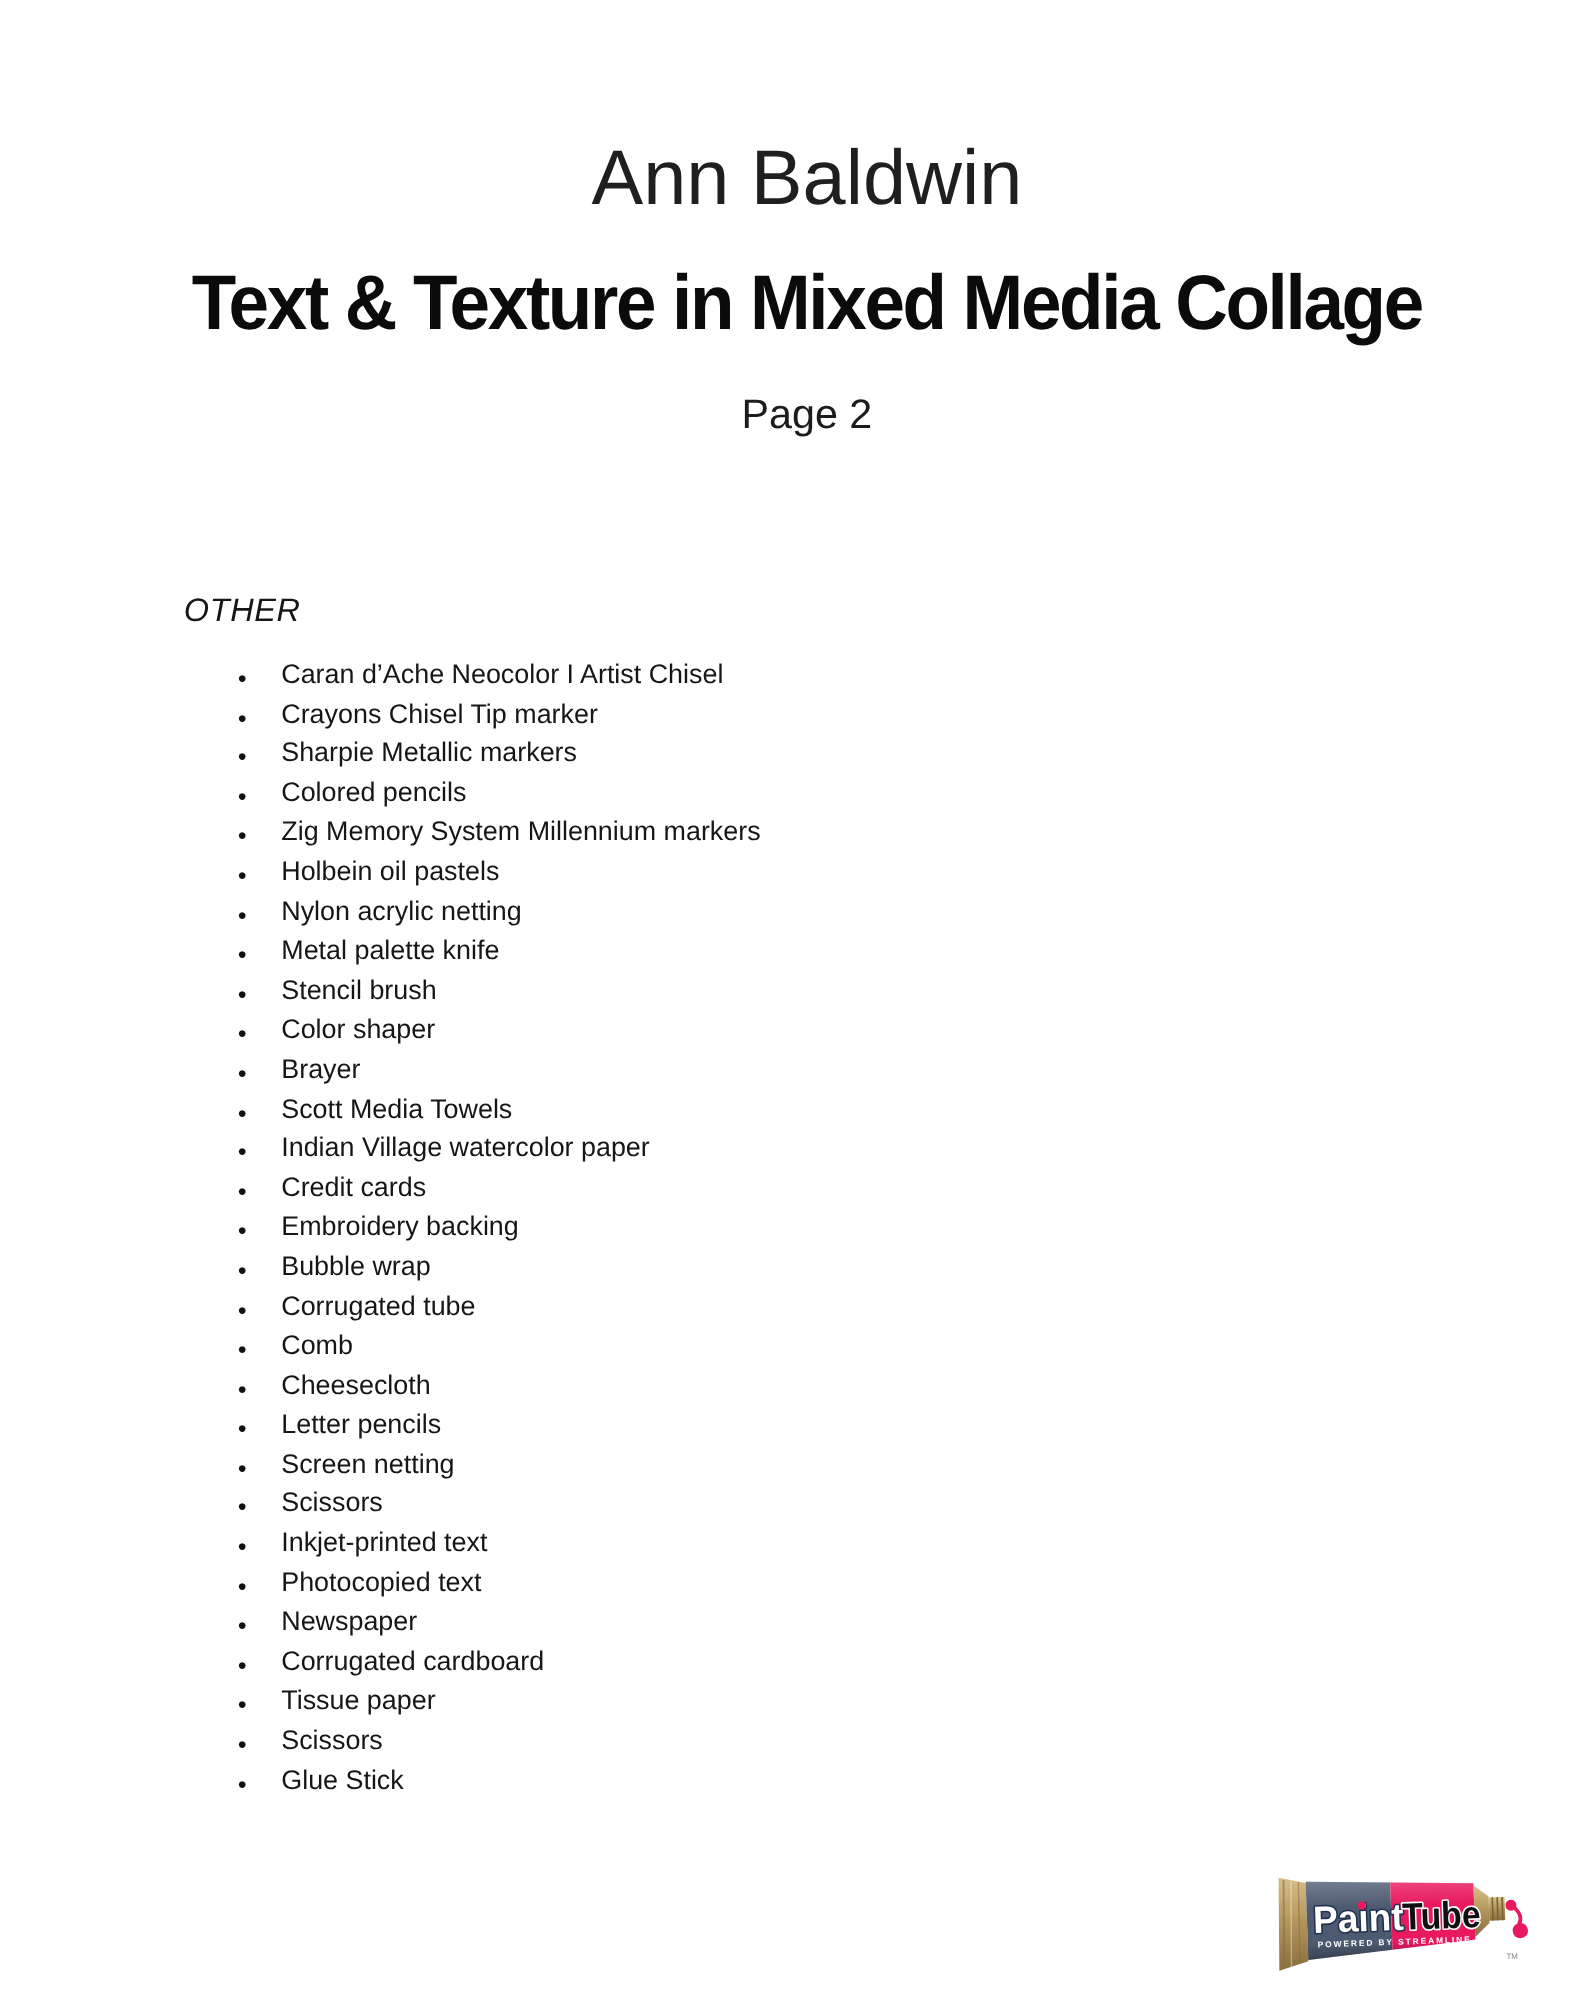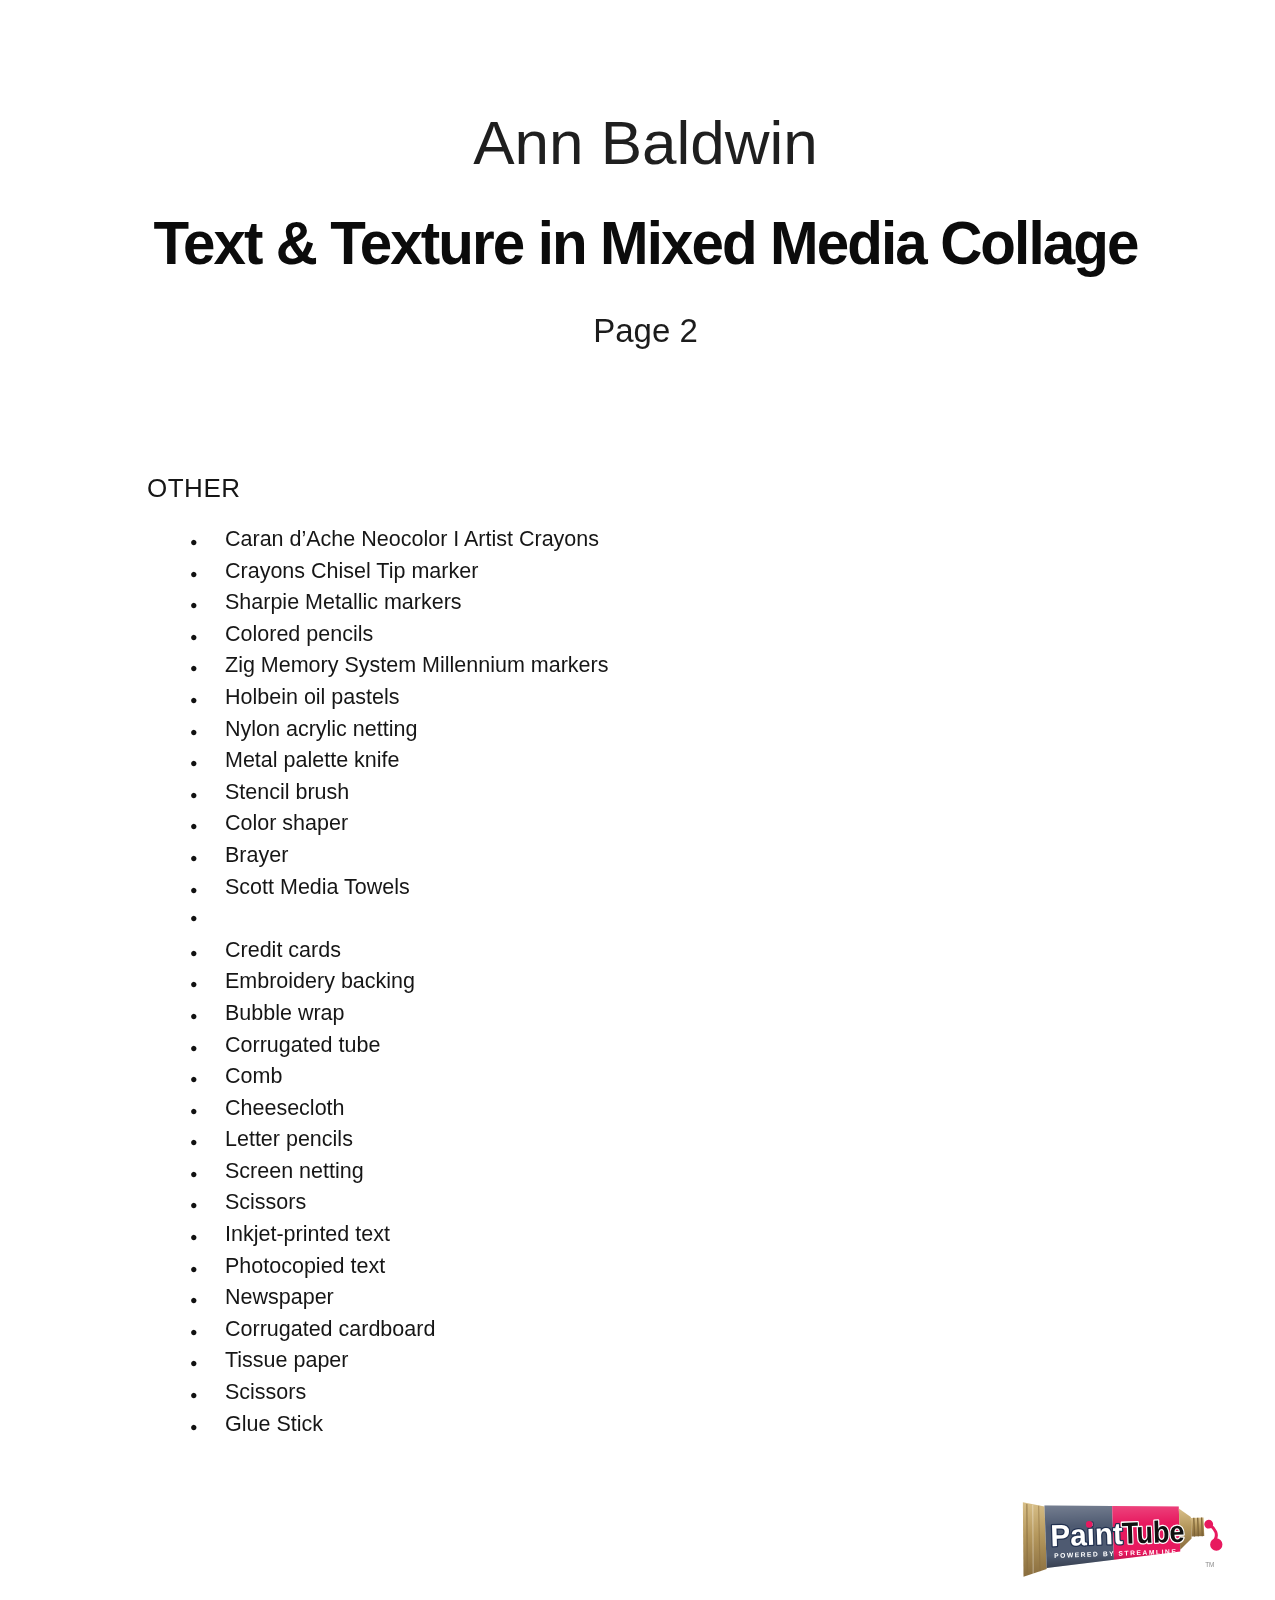--- a/index.html
+++ b/index.html
@@ -28,20 +28,21 @@
   }
   .page-label {
     top:314px;
     font-size:33px; font-weight:400; color:#1c1c1c;
     line-height:1;
   }
   .section-heading {
     position:absolute; left:147px; top:475px;
     font-size:26px; color:#161616; letter-spacing:0.5px;
     line-height:1;
+    font-style:italic;
   }
   ul.bullet-list {
     position:absolute; left:190px; top:524px;
     margin:0; padding:0; list-style:none;
   }
   ul.bullet-list li {
     display:flex; align-items:baseline;
     height:31.6px; line-height:31.6px;
     font-size:21.5px; color:#161616;
     white-space:nowrap;
@@ -61,21 +62,21 @@
 
 <div class="center-line author">Ann Baldwin</div>
 <div class="center-line doc-title">Text &amp; Texture in Mixed Media Collage</div>
 <div class="center-line page-label">Page 2</div>
 
 <div class="section-heading">OTHER</div>
 
 <ul class="bullet-list">
     <li>
       <span class="bullet">●</span>
-      <span class="item-text">Caran d’Ache Neocolor I Artist Crayons</span>
+      <span class="item-text">Caran d’Ache Neocolor I Artist Chisel</span>
     </li>
     <li>
       <span class="bullet">●</span>
       <span class="item-text">Crayons Chisel Tip marker</span>
     </li>
     <li>
       <span class="bullet">●</span>
       <span class="item-text">Sharpie Metallic markers</span>
     </li>
     <li>
@@ -109,20 +110,21 @@
     <li>
       <span class="bullet">●</span>
       <span class="item-text">Brayer</span>
     </li>
     <li>
       <span class="bullet">●</span>
       <span class="item-text">Scott Media Towels</span>
     </li>
     <li>
       <span class="bullet">●</span>
+      <span class="item-text">Indian Village watercolor paper</span>
     </li>
     <li>
       <span class="bullet">●</span>
       <span class="item-text">Credit cards</span>
     </li>
     <li>
       <span class="bullet">●</span>
       <span class="item-text">Embroidery backing</span>
     </li>
     <li>

